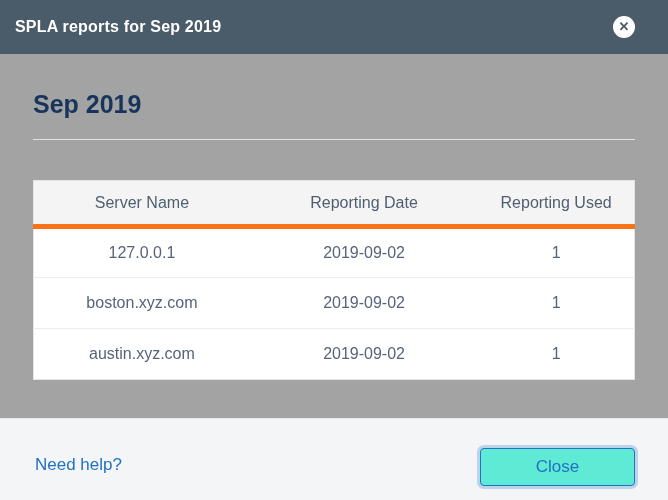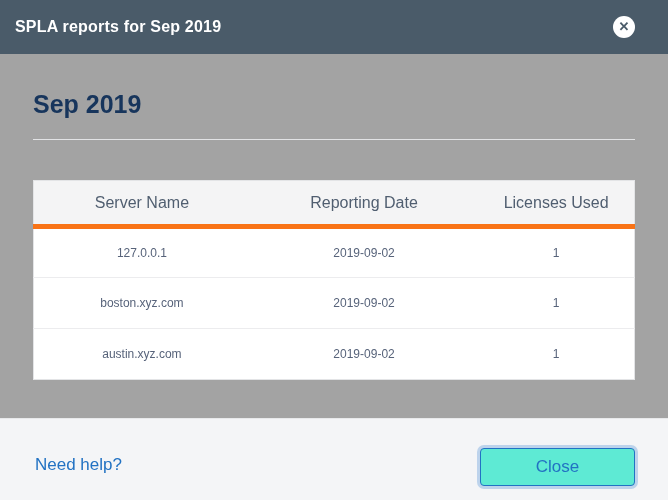--- a/index.html
+++ b/index.html
@@ -85,21 +85,21 @@
     background: #f4f4f5;
     height: 46px;
     font-weight: normal;
     font-size: 16px;
     color: #505e70;
     text-align: center;
     border-bottom: 5px solid #f97316;
   }
   .report-table td {
     height: 51px;
-    font-size: 12px;
+    font-size: 16px;
     color: #57637a;
     text-align: center;
     background: #ffffff;
     border-bottom: 1px solid #ececee;
   }
   .report-table tr:last-child td { border-bottom: none; }
 
   
   .modal-footer {
     flex: 0 0 82px;
@@ -155,21 +155,21 @@
     <table class="report-table">
       <colgroup>
           <col class="c1">
           <col class="c2">
           <col class="c3">
         </colgroup>
       <thead>
         <tr>
           <th>Server Name</th>
           <th>Reporting Date</th>
-          <th>Licenses Used</th>
+          <th>Reporting Used</th>
         </tr>
       </thead>
       <tbody>
         <tr>
           <td>127.0.0.1</td>
           <td>2019-09-02</td>
           <td>1</td>
         </tr>
         <tr>
           <td>boston.xyz.com</td>

